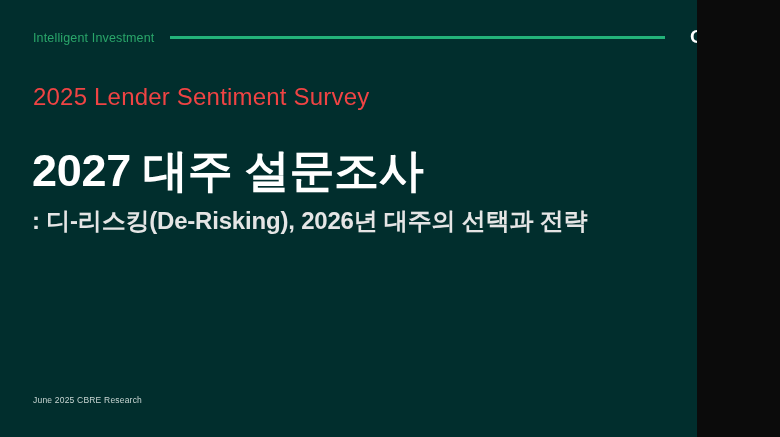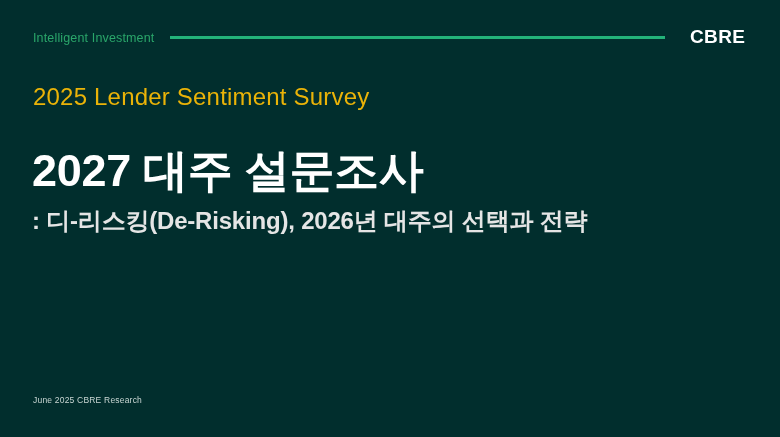--- a/index.html
+++ b/index.html
@@ -2,21 +2,21 @@
 <html><head>
 <meta charset="utf-8">
 <style>
   html, body {
     margin: 0;
     padding: 0;
     background: #0b0b0b;
   }
   .slide {
     position: relative;
-    width: 780px;
+    width: 697px;
     height: 437px;
     background: #012E2D;
     overflow: hidden;
     font-family: "Liberation Sans", "DejaVu Sans", sans-serif;
     -webkit-font-smoothing: antialiased;
   }
 
   
   .header {
     position: absolute;
@@ -58,21 +58,21 @@
 
   
   .kicker {
     position: absolute;
     left: 33px;
     top: 82px;
     font-size: 24px;
     line-height: 30px;
     font-weight: 300;
     letter-spacing: 0.2px;
-    color: #eab308;
+    color: #ef4444;
     white-space: nowrap;
   }
   .title-main {
     position: absolute;
     left: 32px;
     top: 145px;
     font-size: 45px;
     line-height: 52px;
     font-weight: 700;
     letter-spacing: -0.3px;

